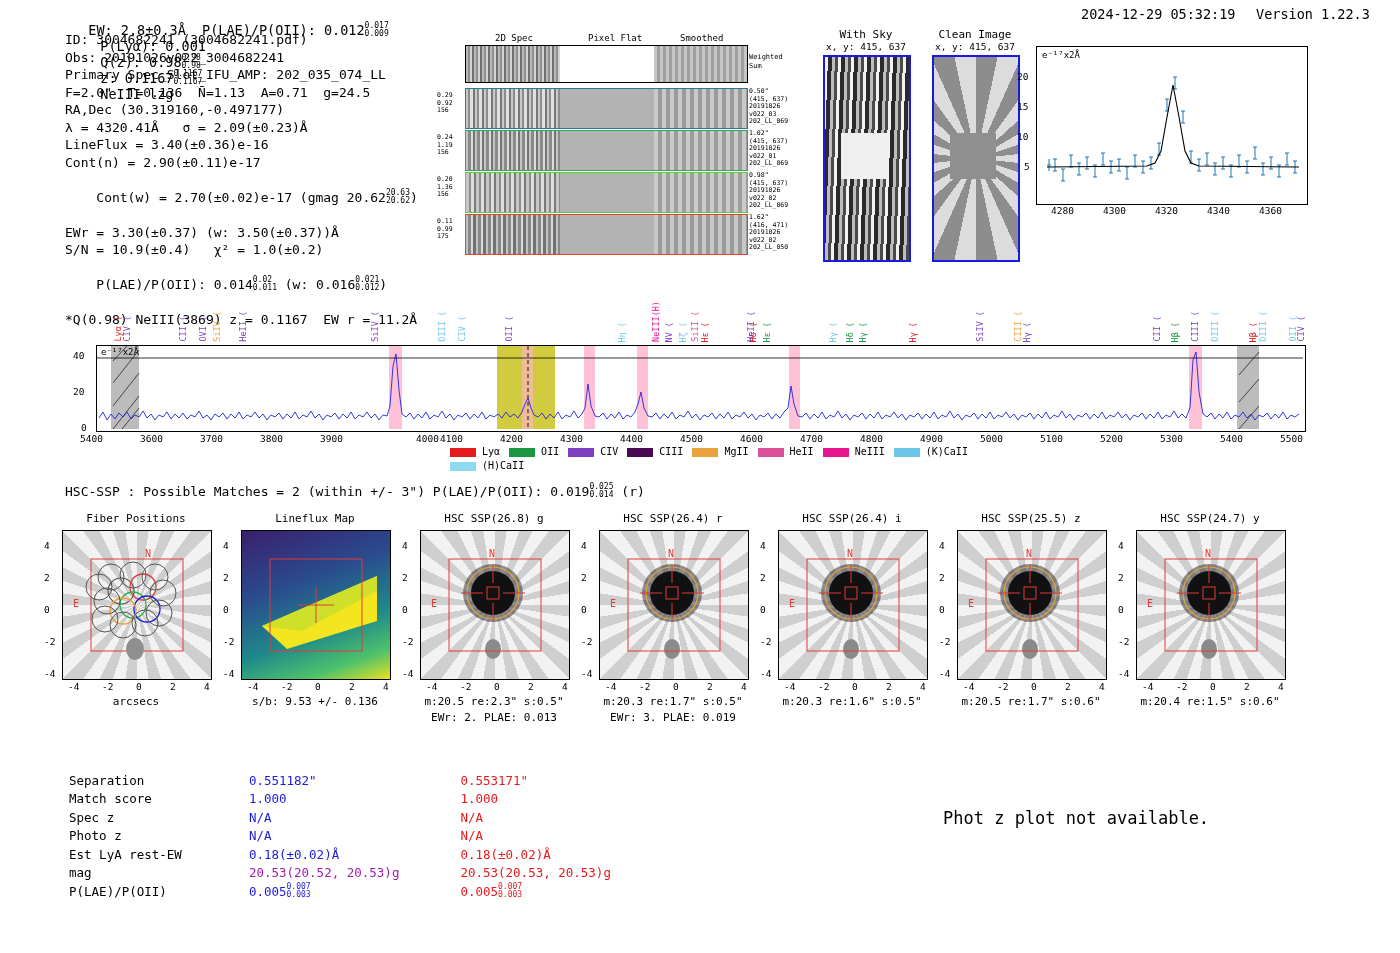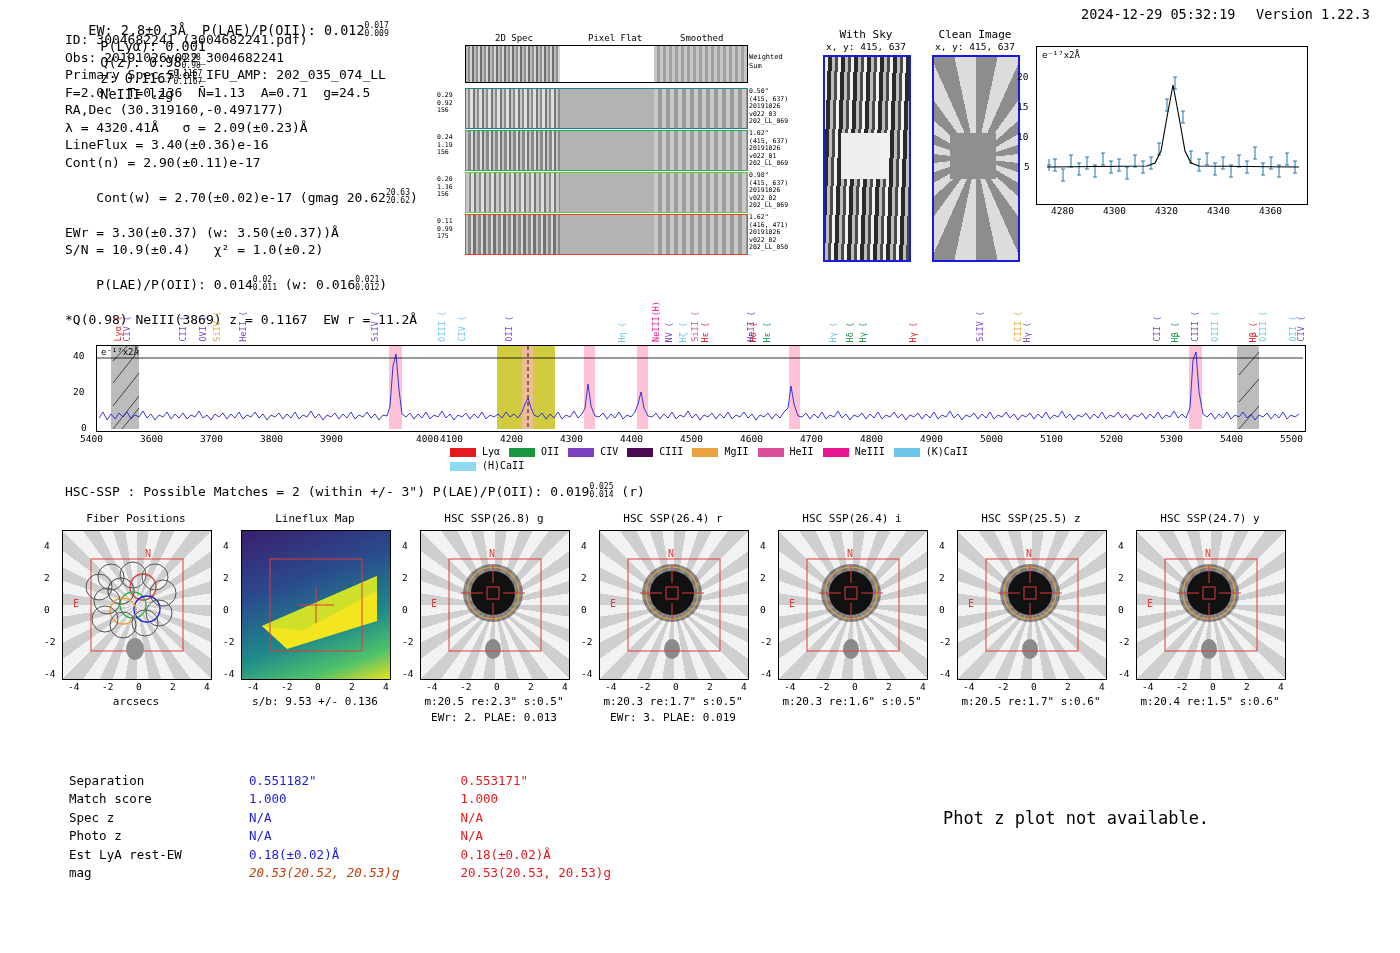--- a/index.html
+++ b/index.html
@@ -539,19 +539,24 @@
           <td style="color: rgb(26, 26, 224); padding-right: 60px; white-space: nowrap;">N/A</td>
           <td style="color: rgb(228, 26, 28); padding-right: 0px; white-space: nowrap;">N/A</td>
         </tr>
         <tr>
           <td style="padding-right: 66px; white-space: nowrap;">Est LyA rest-EW</td>
           <td style="color: rgb(26, 26, 224); padding-right: 60px; white-space: nowrap;">0.18(±0.02)Å</td>
           <td style="color: rgb(228, 26, 28); padding-right: 0px; white-space: nowrap;">0.18(±0.02)Å</td>
         </tr>
         <tr>
           <td style="padding-right: 66px; white-space: nowrap;">mag</td>
-          <td style="color: #c2410c; padding-right: 60px; white-space: nowrap; font-style: italic;">20.53(20.52, 20.53)g</td>
+          <td style="color: #a21caf; padding-right: 60px; white-space: nowrap;">20.53(20.52, 20.53)g</td>
           <td style="color: rgb(228, 26, 28); padding-right: 0px; white-space: nowrap;">20.53(20.53, 20.53)g</td>
+        </tr>
+        <tr>
+          <td style="padding-right: 66px; white-space: nowrap;">P(LAE)/P(OII)</td>
+          <td style="color: rgb(26, 26, 224); padding-right: 60px; white-space: nowrap;">0.005<span class="frac"><i>0.007</i><i>0.003</i></span></td>
+          <td style="color: rgb(228, 26, 28); padding-right: 0px; white-space: nowrap;">0.005<span class="frac"><i>0.007</i><i>0.003</i></span></td>
         </tr>
       </tbody>
   </table>
 </div>
 <div class="abs" style="left:943px;top:808px;font-size:17px;">Phot z plot not available.</div>
 
 </body></html>

